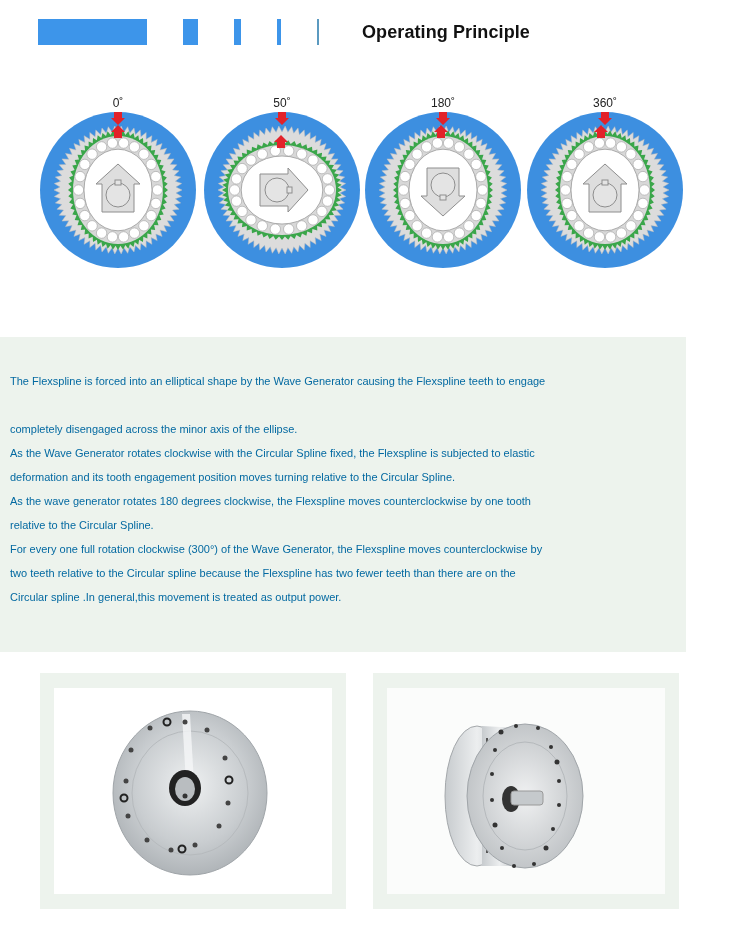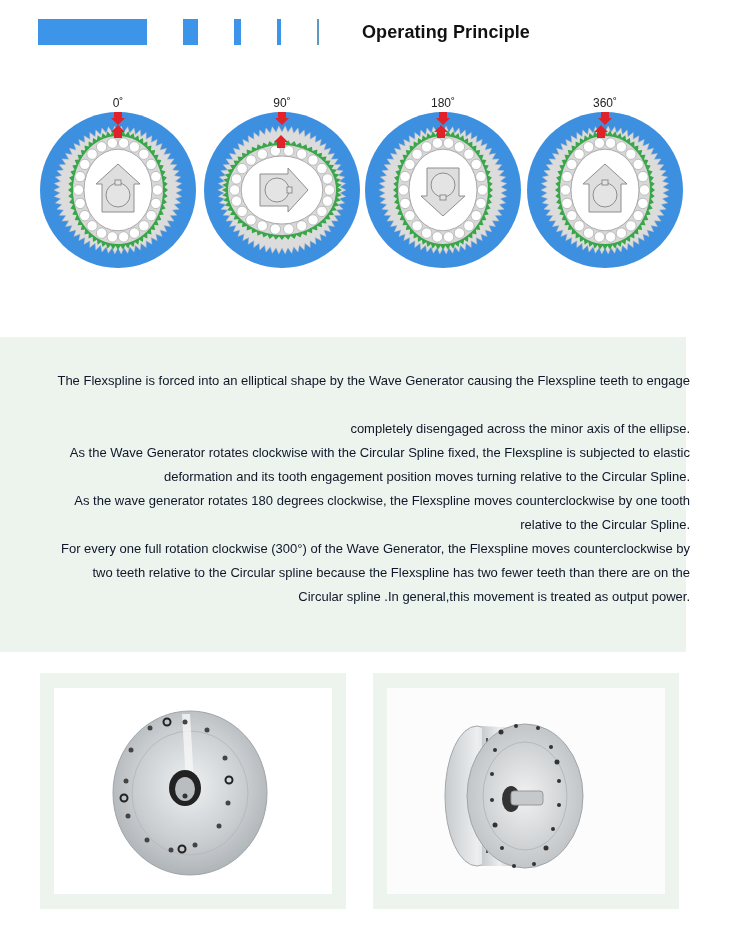--- a/index.html
+++ b/index.html
@@ -16,21 +16,21 @@
   .htitle { margin-left:9px; font-size:18px; font-weight:bold; color:#111; letter-spacing:0.1px; }
 
   
   .diagrams { position:absolute; left:0; top:88px; width:750px; height:190px; }
   .diag { position:absolute; top:0; width:160px; height:190px; }
   .diag-label { position:absolute; top:8px; left:0; width:160px; text-align:center; font-size:12px; color:#222; }
   .diag svg { position:absolute; left:0; top:22px; }
 
   
   .panel { position:absolute; left:0; top:337px; width:686px; height:315px; background:#edf3ed; }
-  .panel p { margin:0; position:absolute; left:10px; width:680px; font-size:13px; line-height:24.3px; color:#0f172a;text-align:right; }
+  .panel p { margin:0; position:absolute; left:10px; width:680px; font-size:11px; line-height:24.3px; color:#0369a1; }
 
   
   .photo-frame { position:absolute; top:673px; width:306px; height:236px; background:#edf3ed; }
   .photo-frame .inner { position:absolute; left:14px; top:15px; width:278px; height:206px; background:#ffffff; }
   .photo-frame.right .inner { background:#fbfcfb; }
 </style>
 </head>
 <body>
 
 <div class="header">
@@ -76,21 +76,21 @@
         <g transform="rotate(0 80 80)">
           <path d="M58 74 L80 54 L102 74 L96 74 L96 102 L64 102 L64 74 Z" fill="#dedede" stroke="#8e8e8e" stroke-width="1"></path>
           <circle cx="80" cy="85" r="12" fill="#e4e4e4" stroke="#8e8e8e" stroke-width="1"></circle>
           <rect x="77" y="70" width="6" height="5" fill="#e4e4e4" stroke="#8e8e8e" stroke-width="1"></rect>
         </g>
         <path d="M76 2 L84 2 L84 8 L87 8 L80 15 L73 8 L76 8 Z" fill="#e2222a"></path>
         <path d="M76 28 L84 28 L84 22 L87 22 L80 15 L73 22 L76 22 Z" fill="#e2222a"></path>
       </svg>
   </div>
   <div class="diag" style="left:202px">
-    <div class="diag-label">90˚</div>
+    <div class="diag-label">50˚</div>
     <svg width="160" height="160">
         <circle cx="80" cy="80" r="78" fill="#3d8fe0"></circle>
         <path d="M144.0 80.0L137.9 82.9L143.7 86.5L137.3 88.8L142.7 92.9L136.1 94.5L141.1 99.2L134.4 100.1L138.8 105.2L132.1 105.5L136.0 111.1L129.2 110.7L132.5 116.6L125.9 115.5L128.6 121.7L122.0 120.0L124.1 126.4L117.8 124.0L119.2 130.6L113.1 127.6L113.9 134.3L108.1 130.7L108.2 137.5L102.9 133.3L102.2 140.0L97.4 135.3L96.0 142.0L91.7 136.8L89.7 143.3L85.9 137.7L83.2 143.9L80.0 138.0L76.8 143.9L74.1 137.7L70.3 143.3L68.3 136.8L64.0 142.0L62.6 135.3L57.8 140.0L57.1 133.3L51.8 137.5L51.9 130.7L46.1 134.3L46.9 127.6L40.8 130.6L42.2 124.0L35.9 126.4L38.0 120.0L31.4 121.7L34.1 115.5L27.5 116.6L30.8 110.7L24.0 111.1L27.9 105.5L21.2 105.2L25.6 100.1L18.9 99.2L23.9 94.5L17.3 92.9L22.7 88.8L16.3 86.5L22.1 82.9L16.0 80.0L22.1 77.1L16.3 73.5L22.7 71.2L17.3 67.1L23.9 65.5L18.9 60.8L25.6 59.9L21.2 54.8L27.9 54.5L24.0 48.9L30.8 49.3L27.5 43.4L34.1 44.5L31.4 38.3L38.0 40.0L35.9 33.6L42.2 36.0L40.8 29.4L46.9 32.4L46.1 25.7L51.9 29.3L51.8 22.5L57.1 26.7L57.8 20.0L62.6 24.7L64.0 18.0L68.3 23.2L70.3 16.7L74.1 22.3L76.8 16.1L80.0 22.0L83.2 16.1L85.9 22.3L89.7 16.7L91.7 23.2L96.0 18.0L97.4 24.7L102.2 20.0L102.9 26.7L108.2 22.5L108.1 29.3L113.9 25.7L113.1 32.4L119.2 29.4L117.8 36.0L124.1 33.6L122.0 40.0L128.6 38.3L125.9 44.5L132.5 43.4L129.2 49.3L136.0 48.9L132.1 54.5L138.8 54.8L134.4 59.9L141.1 60.8L136.1 65.5L142.7 67.1L137.3 71.2L143.7 73.5L137.9 77.1Z" fill="#dcdcdc" stroke="#bdbdbd" stroke-width="0.5"></path>
         <path d="M140.0 80.0L135.7 82.4L139.7 85.2L135.1 87.3L138.7 90.4L133.9 92.0L137.1 95.5L132.1 96.7L134.8 100.3L129.7 101.1L132.0 105.0L126.8 105.3L128.5 109.4L123.4 109.3L124.6 113.5L119.5 112.9L120.1 117.2L115.1 116.1L115.3 120.5L110.4 119.0L110.0 123.3L105.3 121.4L104.4 125.7L100.0 123.4L98.5 127.6L94.4 124.9L92.5 128.9L88.7 125.9L86.3 129.7L82.9 126.4L80.0 130.0L77.1 126.4L73.7 129.7L71.3 125.9L67.5 128.9L65.6 124.9L61.5 127.6L60.0 123.4L55.6 125.7L54.7 121.4L50.0 123.3L49.6 119.0L44.7 120.5L44.9 116.1L39.9 117.2L40.5 112.9L35.4 113.5L36.6 109.3L31.5 109.4L33.2 105.3L28.0 105.0L30.3 101.1L25.2 100.3L27.9 96.7L22.9 95.5L26.1 92.0L21.3 90.4L24.9 87.3L20.3 85.2L24.3 82.4L20.0 80.0L24.3 77.6L20.3 74.8L24.9 72.7L21.3 69.6L26.1 68.0L22.9 64.5L27.9 63.3L25.2 59.7L30.3 58.9L28.0 55.0L33.2 54.7L31.5 50.6L36.6 50.7L35.4 46.5L40.5 47.1L39.9 42.8L44.9 43.9L44.7 39.5L49.6 41.0L50.0 36.7L54.7 38.6L55.6 34.3L60.0 36.6L61.5 32.4L65.6 35.1L67.5 31.1L71.3 34.1L73.7 30.3L77.1 33.6L80.0 30.0L82.9 33.6L86.3 30.3L88.7 34.1L92.5 31.1L94.4 35.1L98.5 32.4L100.0 36.6L104.4 34.3L105.3 38.6L110.0 36.7L110.4 41.0L115.3 39.5L115.1 43.9L120.1 42.8L119.5 47.1L124.6 46.5L123.4 50.7L128.5 50.6L126.8 54.7L132.0 55.0L129.7 58.9L134.8 59.7L132.1 63.3L137.1 64.5L133.9 68.0L138.7 69.6L135.1 72.7L139.7 74.8L135.7 77.6Z" fill="#3aa64a"></path>
         <ellipse cx="80" cy="80" rx="54" ry="45" fill="#d8d8d8"></ellipse>
         <circle cx="127.4" cy="80.0" r="5.2" fill="#fff" stroke="#aaa" stroke-width="0.7"></circle>
         <circle cx="125.5" cy="91.1" r="5.2" fill="#fff" stroke="#aaa" stroke-width="0.7"></circle>
         <circle cx="119.9" cy="101.4" r="5.2" fill="#fff" stroke="#aaa" stroke-width="0.7"></circle>
         <circle cx="111.0" cy="109.9" r="5.2" fill="#fff" stroke="#aaa" stroke-width="0.7"></circle>
         <circle cx="99.7" cy="115.9" r="5.2" fill="#fff" stroke="#aaa" stroke-width="0.7"></circle>

